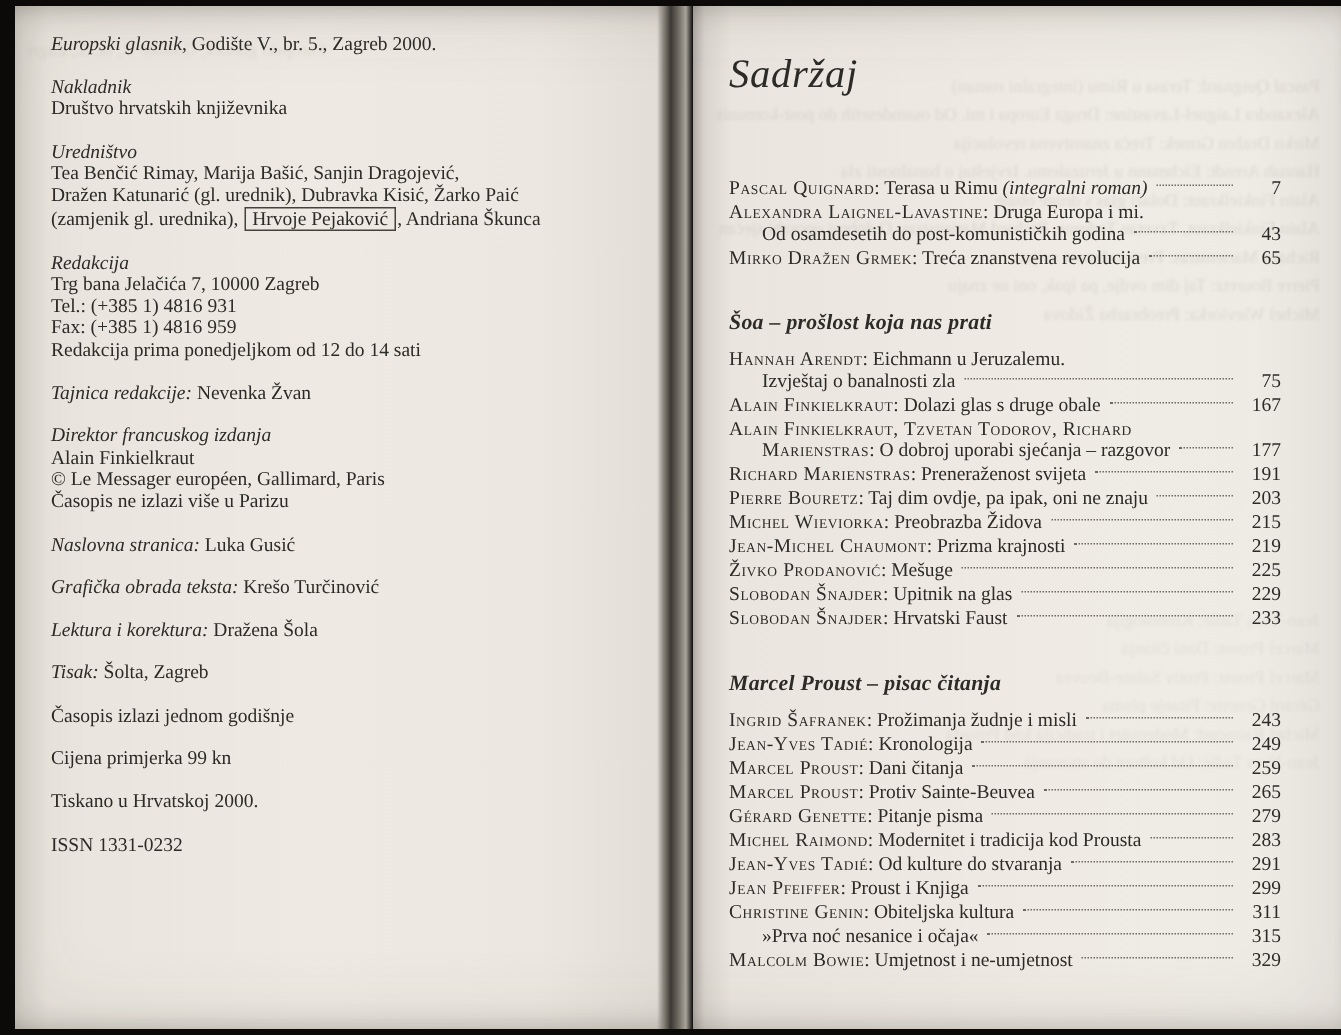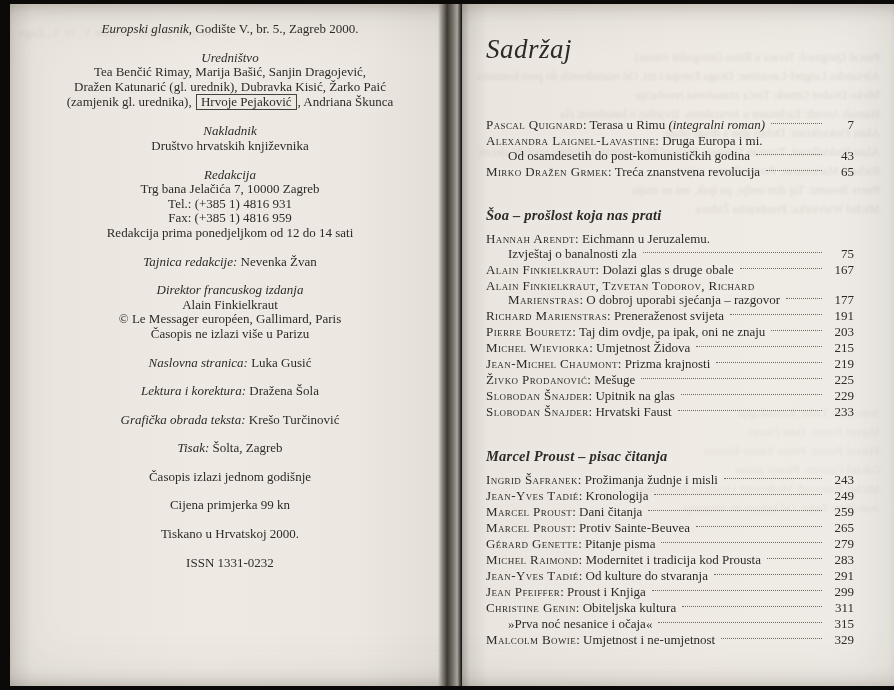--- a/index.html
+++ b/index.html
@@ -28,21 +28,21 @@
   }
   
   .spine{
     position:absolute;left:438px;top:0;width:24px;height:690px;z-index:4;
     background:linear-gradient(90deg,rgba(120,115,105,0) 0%,#8a857c 18%,#3c3935 38%,#6b675f 58%,#a8a49b 80%,rgba(168,164,155,0) 100%);
   }
   
   .imprint{
     position:relative;z-index:2;
     padding:18px 18px 0 24px;
-    font-size:13px;line-height:14.6px;text-align:center;
+    font-size:13px;line-height:14.6px;text-align:left;
   }
   .para{margin:0 0 14px 0;}
   .para.small{font-size:12.2px;line-height:14px;}
   .line{white-space:nowrap;}
   .it{font-style:italic;}
   .pl{font-style:normal;}
   .boxed{
     font-style:normal;border:1px solid #45423c;padding:0 4px 1px 4px;
     display:inline-block;line-height:13px;margin:0 1px;
   }
@@ -87,28 +87,28 @@
 
 <div class="scan">
 
   <div class="page page-left">
     <div class="ghost ghost-left" aria-hidden="true">Europski glasnik, Godište V., br. 5., Zagreb 2000.</div>
     <div class="imprint" id="imprint">
         <div class="para">
           <div class="line"><span class="it">Europski glasnik</span><span class="pl">, Godište V., br. 5., Zagreb 2000.</span></div>
         </div>
         <div class="para">
+          <div class="line"><span class="it">Nakladnik</span></div>
+          <div class="line"><span class="pl">Društvo hrvatskih književnika</span></div>
+        </div>
+        <div class="para">
           <div class="line"><span class="it">Uredništvo</span></div>
           <div class="line"><span class="pl">Tea Benčić Rimay, Marija Bašić, Sanjin Dragojević,</span></div>
           <div class="line"><span class="pl">Dražen Katunarić (gl. urednik), Dubravka Kisić, Žarko Paić</span></div>
           <div class="line"><span class="pl">(zamjenik gl. urednika), </span><span class="boxed">Hrvoje Pejaković</span><span class="pl">, Andriana Škunca</span></div>
-        </div>
-        <div class="para">
-          <div class="line"><span class="it">Nakladnik</span></div>
-          <div class="line"><span class="pl">Društvo hrvatskih književnika</span></div>
         </div>
         <div class="para">
           <div class="line"><span class="it">Redakcija</span></div>
           <div class="line"><span class="pl">Trg bana Jelačića 7, 10000 Zagreb</span></div>
           <div class="line"><span class="pl">Tel.: (+385 1) 4816 931</span></div>
           <div class="line"><span class="pl">Fax: (+385 1) 4816 959</span></div>
           <div class="line"><span class="pl">Redakcija prima ponedjeljkom od 12 do 14 sati</span></div>
         </div>
         <div class="para">
           <div class="line"><span class="it">Tajnica redakcije:</span><span class="pl"> Nevenka Žvan</span></div>
@@ -116,24 +116,24 @@
         <div class="para">
           <div class="line"><span class="it">Direktor francuskog izdanja</span></div>
           <div class="line"><span class="pl">Alain Finkielkraut</span></div>
           <div class="line"><span class="pl">© Le Messager européen, Gallimard, Paris</span></div>
           <div class="line"><span class="pl">Časopis ne izlazi više u Parizu</span></div>
         </div>
         <div class="para">
           <div class="line"><span class="it">Naslovna stranica:</span><span class="pl"> Luka Gusić</span></div>
         </div>
         <div class="para">
+          <div class="line"><span class="it">Grafička obrada teksta:</span><span class="pl"> Krešo Turčinović</span></div>
+        </div>
+        <div class="para">
           <div class="line"><span class="it">Lektura i korektura:</span><span class="pl"> Dražena Šola</span></div>
-        </div>
-        <div class="para">
-          <div class="line"><span class="it">Grafička obrada teksta:</span><span class="pl"> Krešo Turčinović</span></div>
         </div>
         <div class="para">
           <div class="line"><span class="it">Tisak:</span><span class="pl"> Šolta, Zagreb</span></div>
         </div>
         <div class="para">
           <div class="line"><span class="pl">Časopis izlazi jednom godišnje</span></div>
         </div>
         <div class="para">
           <div class="line"><span class="pl">Cijena primjerka 99 kn</span></div>
         </div>
@@ -232,21 +232,21 @@
           </div>
           <div class="entry">
             <div class="toc-line">
               <span class="toc-text"><span class="sc">Pierre Bouretz</span><span class="pl">: Taj dim ovdje, pa ipak, oni ne znaju</span></span>
               <span class="leader"></span>
               <span class="pnum">203</span>
             </div>
           </div>
           <div class="entry">
             <div class="toc-line">
-              <span class="toc-text"><span class="sc">Michel Wieviorka</span><span class="pl">: Umjetnost Židova</span></span>
+              <span class="toc-text"><span class="sc">Michel Wieviorka</span><span class="pl">: Preobrazba Židova</span></span>
               <span class="leader"></span>
               <span class="pnum">215</span>
             </div>
           </div>
           <div class="entry">
             <div class="toc-line">
               <span class="toc-text"><span class="sc">Jean-Michel Chaumont</span><span class="pl">: Prizma krajnosti</span></span>
               <span class="leader"></span>
               <span class="pnum">219</span>
             </div>

